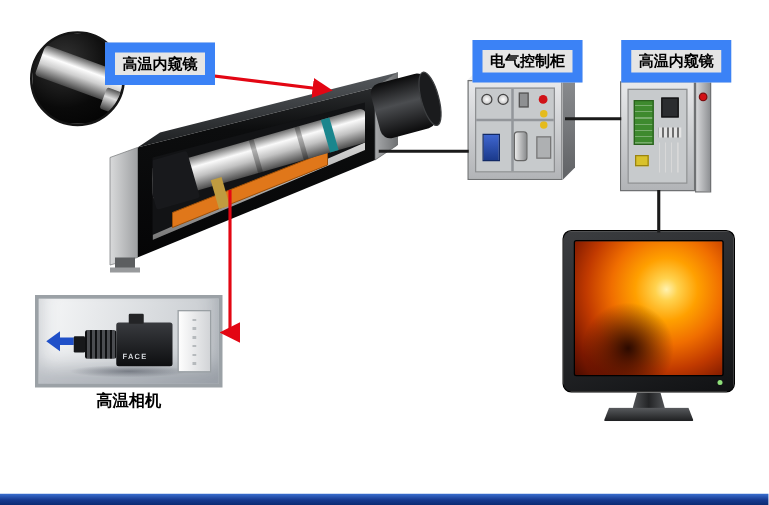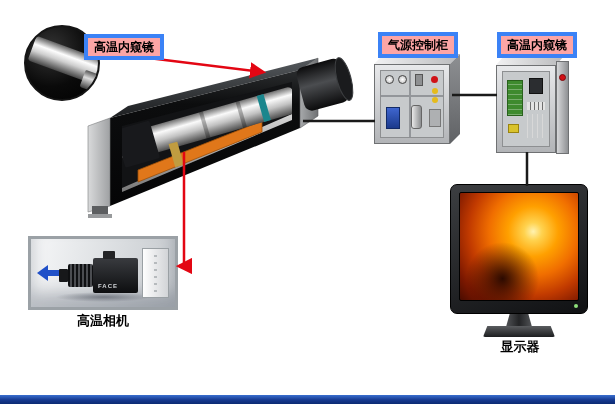--- a/index.html
+++ b/index.html
@@ -7,21 +7,21 @@
   body{font-family:"Liberation Sans","DejaVu Sans",sans-serif;}
   .canvas{position:relative;width:615px;height:404px;background:#fff;overflow:hidden;}
 
   svg.layer{position:absolute;left:0;top:0;pointer-events:none;}
   #art{z-index:1;}
   #wires{z-index:4;}
 
   .node{position:absolute;z-index:3;}
 
   
-  .lbl{position:absolute;z-index:6;background:#fca5a5;border:4px solid #3b82f6;color:#000;
+  .lbl{position:absolute;z-index:6;background:#e5e5e5;border:8px solid #3b82f6;color:#000;
        font-size:12px;font-weight:bold;line-height:1.35;padding:1px 6px;white-space:nowrap;}
   .plain-lbl{position:absolute;z-index:6;color:#000;font-size:13px;font-weight:bold;text-align:center;}
   .lbl-endoscope{left:84px;top:34px;}
   .lbl-gas{left:378px;top:32px;}
   .lbl-elec{left:497px;top:32px;}
   .lbl-camera{left:28px;top:312px;width:150px;}
 
   
   .scope-photo{position:absolute;left:24px;top:25px;width:76px;height:76px;border-radius:50%;
       background:radial-gradient(circle at 35% 30%,#343434 0%,#0a0a0a 55%,#000 100%);
@@ -214,21 +214,20 @@
     </div>
   </div>
 
   <div class="node monitor">
     <div class="mon-frame">
       <div class="mon-screen"></div>
       <div class="mon-led"></div>
     </div>
     <div class="mon-neck"></div>
     <div class="mon-base"></div>
-    <div class="plain-lbl lbl-monitor">显示器</div>
   </div>
 
   <div class="node camera-box">
     <div class="cam-shadow"></div>
     <div class="flow-arrow-head"></div>
     <div class="flow-arrow-shaft"></div>
     <div class="cam-tip"></div>
     <div class="cam-lens"></div>
     <div class="cam-body">
       <span class="cam-body-text">FACE</span>
@@ -246,19 +245,19 @@
       </marker>
     </defs>
     <path d="M303,121 H375" stroke="#1a1a1a" stroke-width="2.5" fill="none"></path>
     <path d="M452,95 H497" stroke="#1a1a1a" stroke-width="2.5" fill="none"></path>
     <path d="M527,152 V186" stroke="#1a1a1a" stroke-width="2.5" fill="none"></path>
     <path d="M116,54 L263,72" stroke="#e30613" stroke-width="2.5" fill="none" marker-end="url(#arrR)"></path>
     <path d="M184,152 V266 H179" stroke="#e30613" stroke-width="2.5" fill="none" marker-end="url(#arrR)"></path>
   </svg>
 
   <div class="lbl lbl-endoscope">高温内窥镜</div>
-  <div class="lbl lbl-gas">气源控制柜</div>
+  <div class="lbl lbl-gas">电气控制柜</div>
   <div class="lbl lbl-elec">高温内窥镜</div>
   <div class="plain-lbl lbl-camera">高温相机</div>
 
   <div class="footer-bar"></div>
 
 </div>
 
 </body></html>

